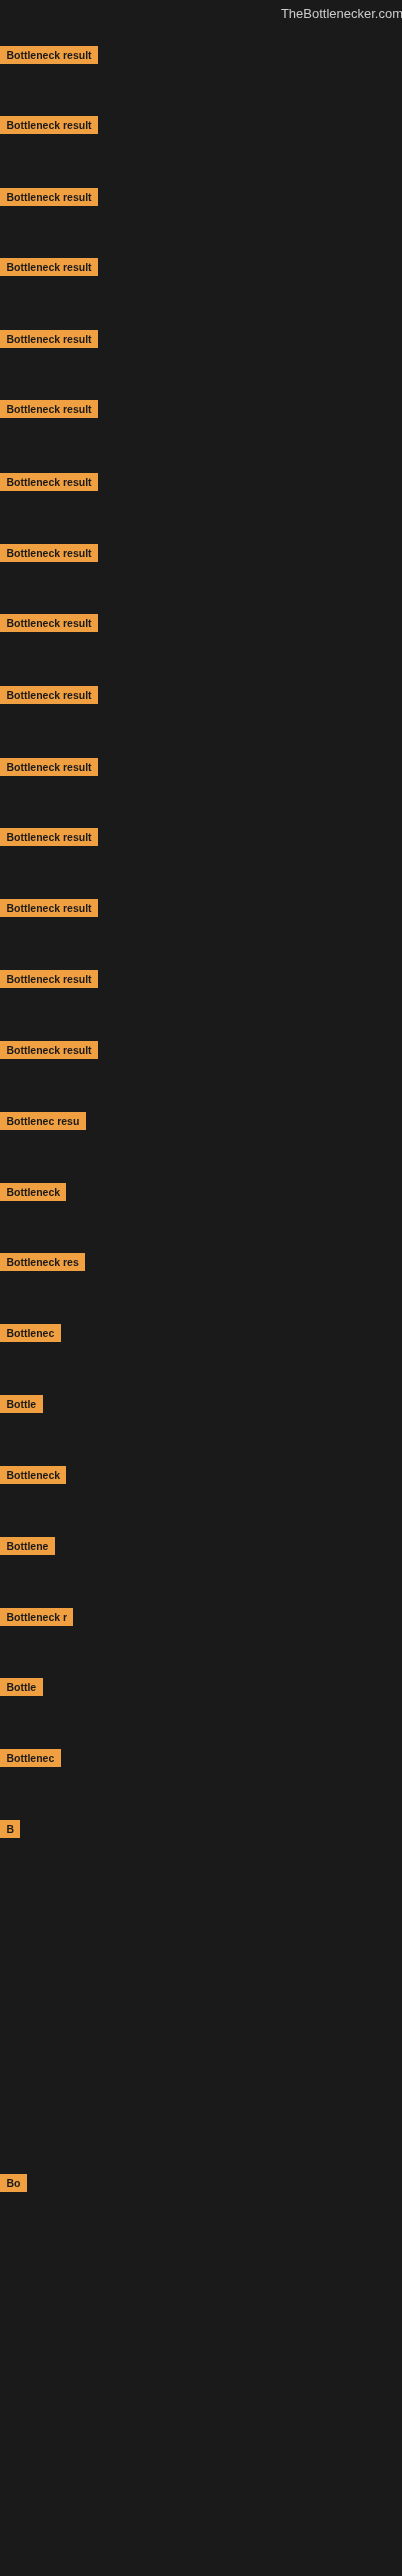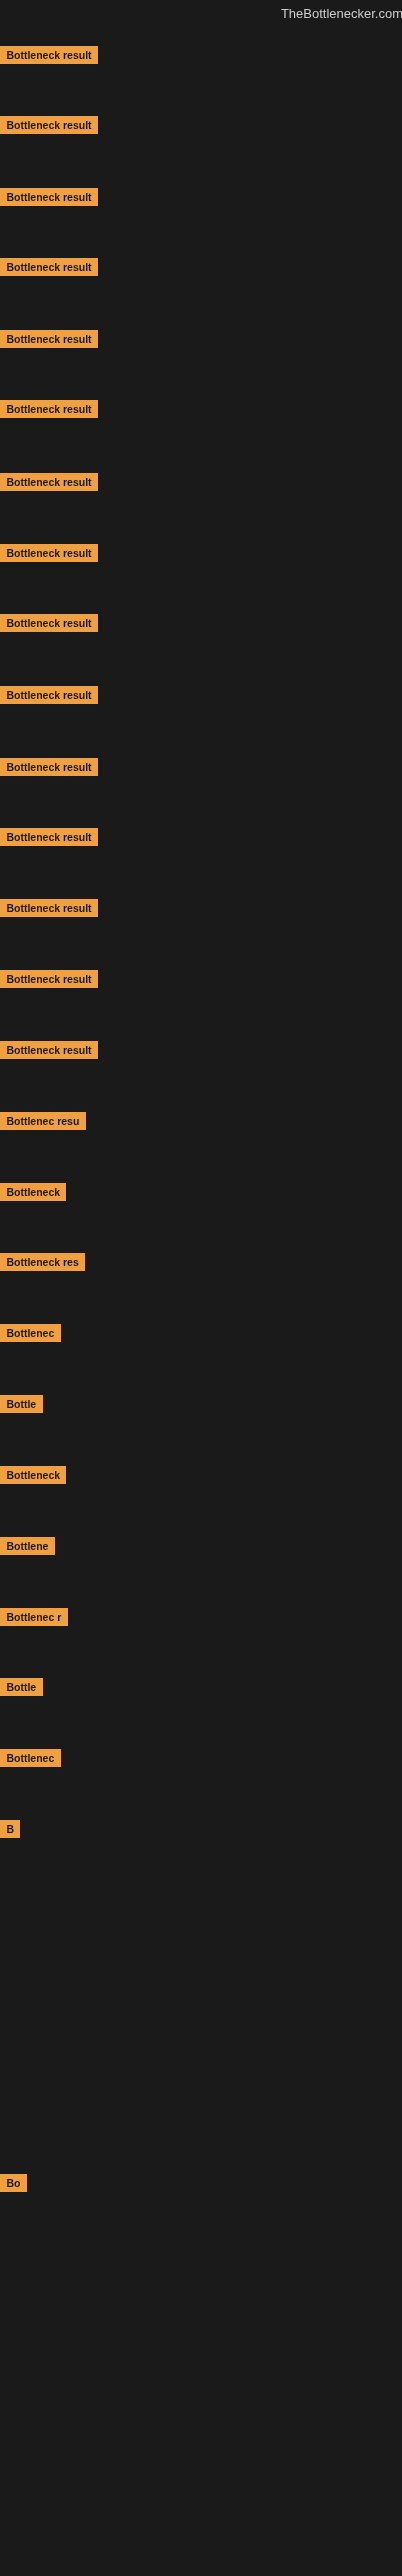--- a/index.html
+++ b/index.html
@@ -64,19 +64,19 @@
     <div class="bottleneck-item" style="top: 899px; left: 0px;"><div class="bottleneck-badge" style="max-width: 145px;">Bottleneck result</div></div>
     <div class="bottleneck-item" style="top: 970px; left: 0px;"><div class="bottleneck-badge" style="max-width: 141px;">Bottleneck result</div></div>
     <div class="bottleneck-item" style="top: 1041px; left: 0px;"><div class="bottleneck-badge" style="max-width: 137px;">Bottleneck result</div></div>
     <div class="bottleneck-item" style="top: 1112px; left: 0px;"><div class="bottleneck-badge" style="max-width: 127px;">Bottlenec resu</div></div>
     <div class="bottleneck-item" style="top: 1183px; left: 0px;"><div class="bottleneck-badge" style="max-width: 95px;">Bottleneck</div></div>
     <div class="bottleneck-item" style="top: 1253px; left: 0px;"><div class="bottleneck-badge" style="max-width: 121px;">Bottleneck res</div></div>
     <div class="bottleneck-item" style="top: 1324px; left: 0px;"><div class="bottleneck-badge" style="max-width: 89px;">Bottlenec</div></div>
     <div class="bottleneck-item" style="top: 1395px; left: 0px;"><div class="bottleneck-badge" style="max-width: 66px;">Bottle</div></div>
     <div class="bottleneck-item" style="top: 1466px; left: 0px;"><div class="bottleneck-badge" style="max-width: 89px;">Bottleneck</div></div>
     <div class="bottleneck-item" style="top: 1537px; left: 0px;"><div class="bottleneck-badge" style="max-width: 79px;">Bottlene</div></div>
-    <div class="bottleneck-item" style="top: 1608px; left: 0px;"><div class="bottleneck-badge" style="max-width: 105px;">Bottlenec r</div></div>
+    <div class="bottleneck-item" style="top: 1608px; left: 0px;"><div class="bottleneck-badge" style="max-width: 105px;">Bottleneck r</div></div>
     <div class="bottleneck-item" style="top: 1678px; left: 0px;"><div class="bottleneck-badge" style="max-width: 63px;">Bottle</div></div>
     <div class="bottleneck-item" style="top: 1749px; left: 0px;"><div class="bottleneck-badge" style="max-width: 89px;">Bottlenec</div></div>
     <div class="bottleneck-item" style="top: 1820px; left: 0px;"><div class="bottleneck-badge" style="max-width: 26px;">B</div></div>
     <div class="bottleneck-item" style="top: 2174px; left: 0px; text-decoration: underline;"><div class="bottleneck-badge" style="max-width: 32px;">Bo</div></div>
   </div>
 
 
 </body></html>

